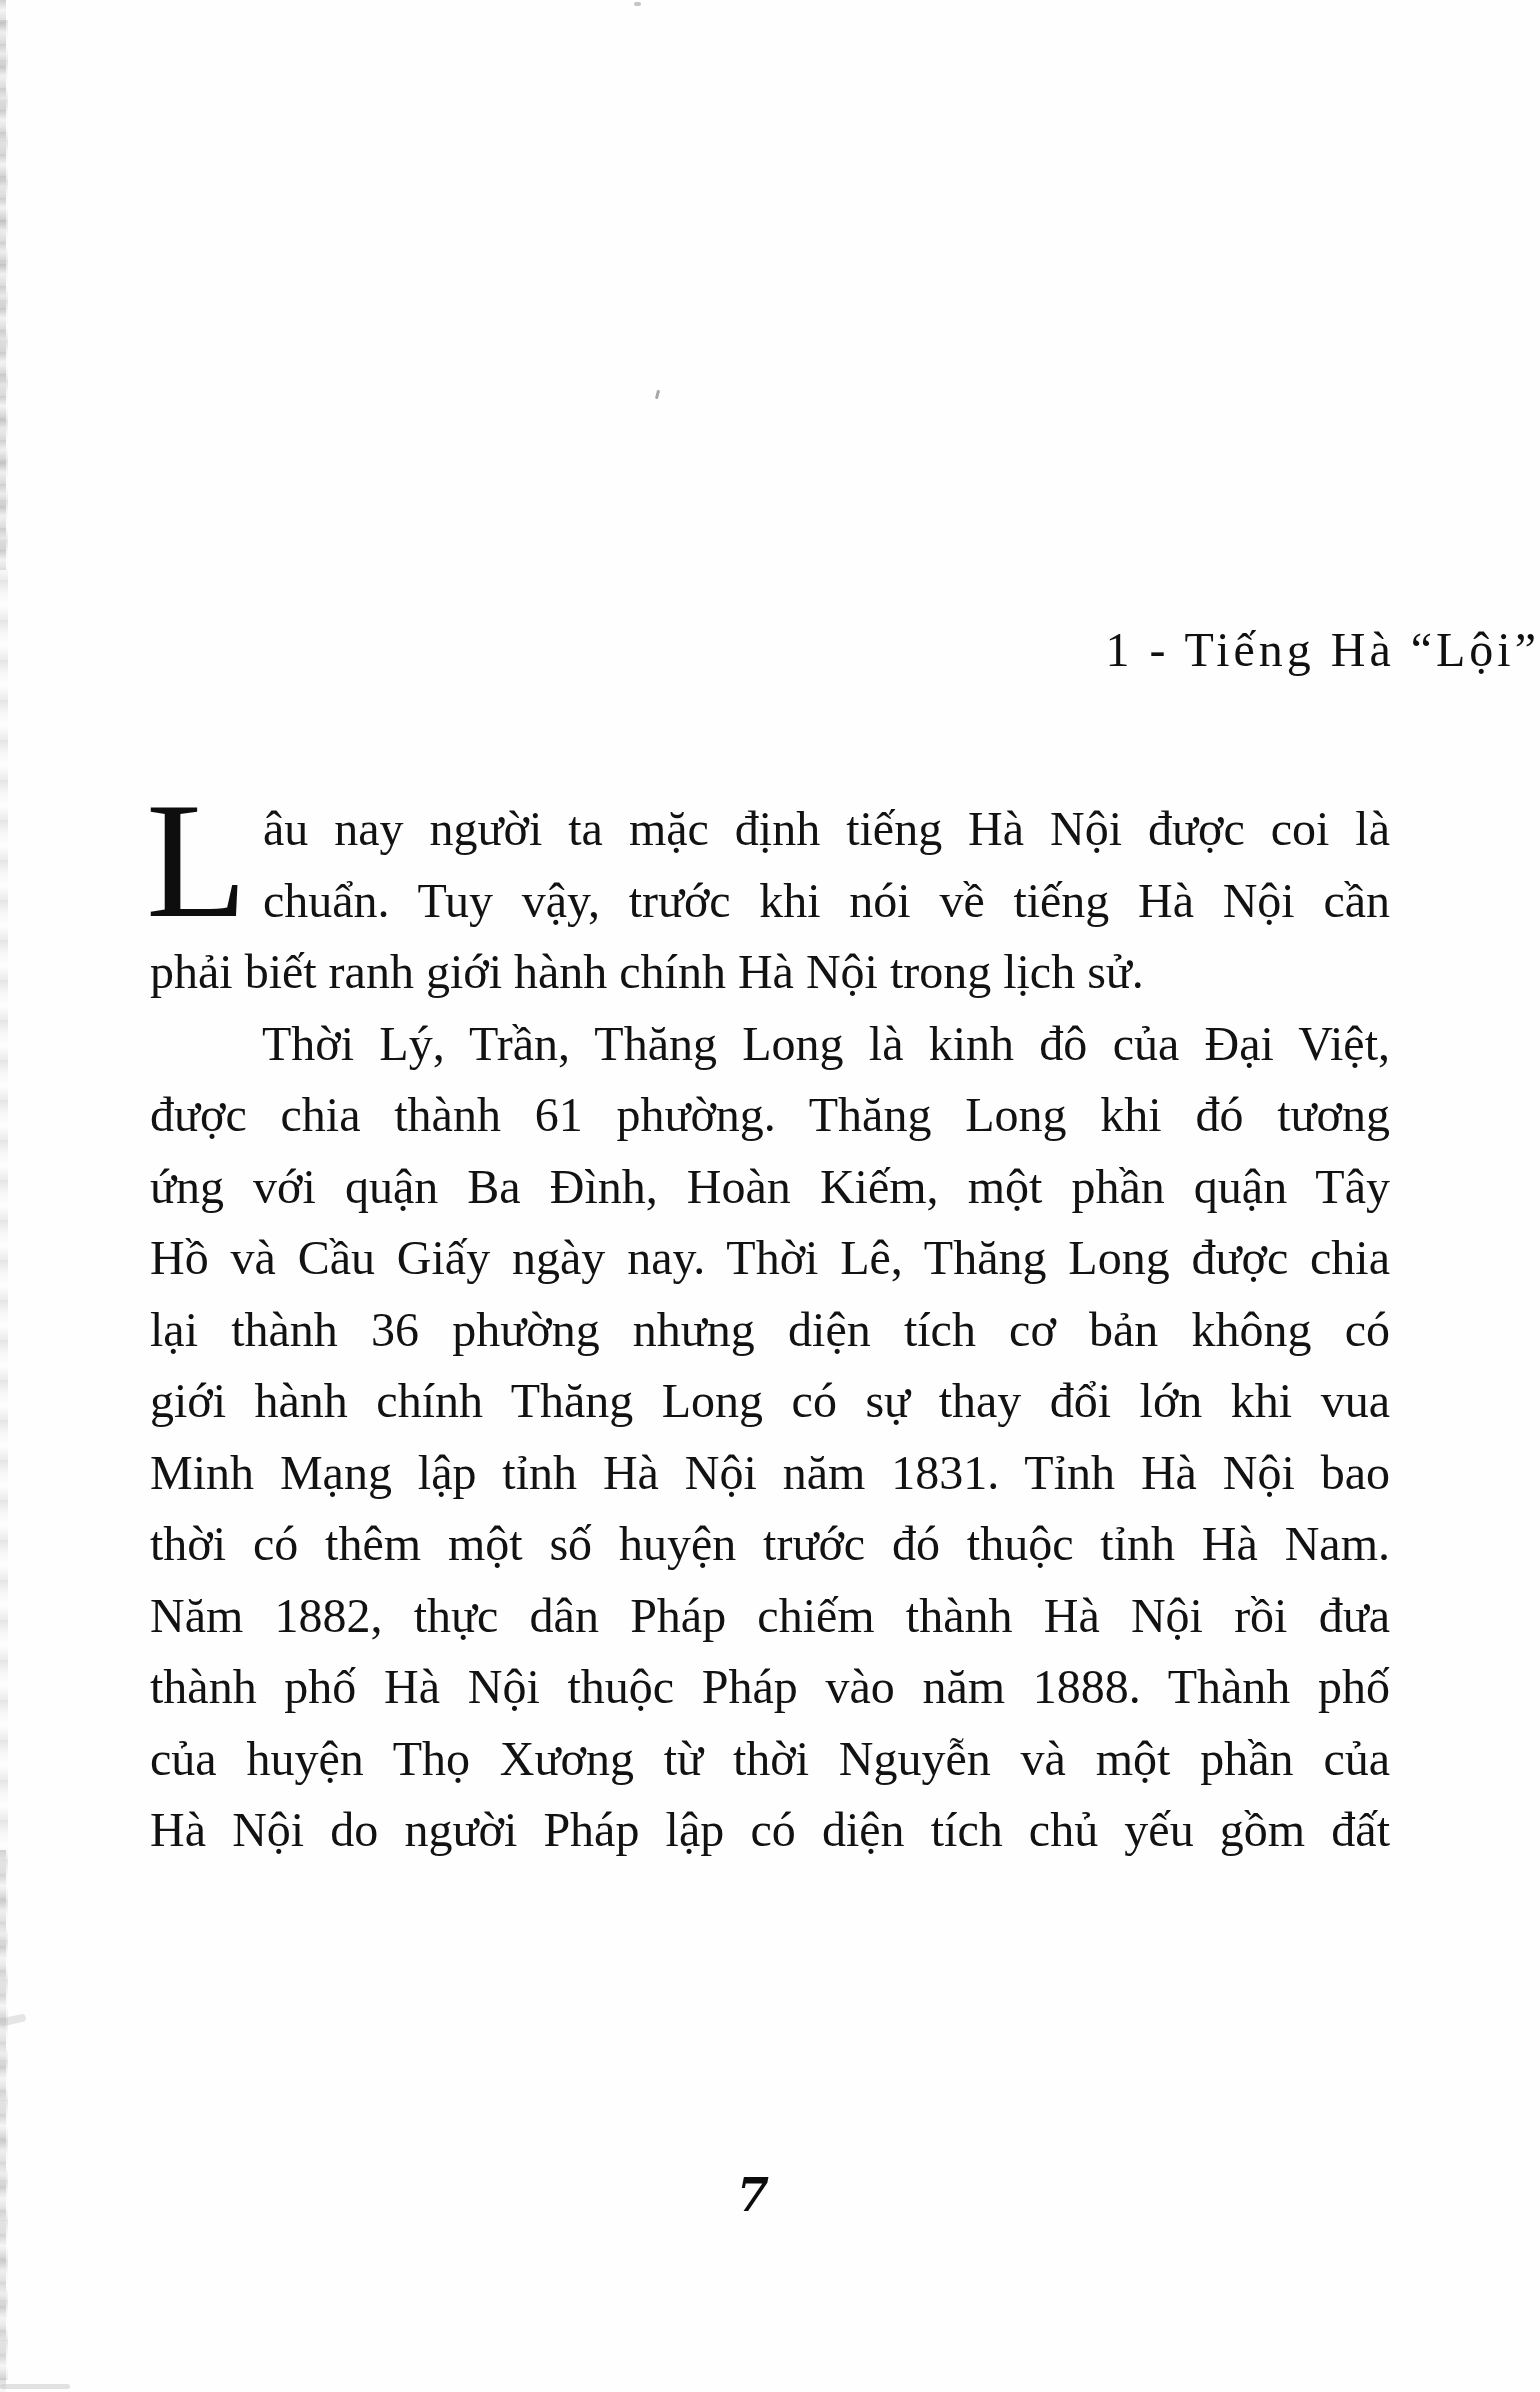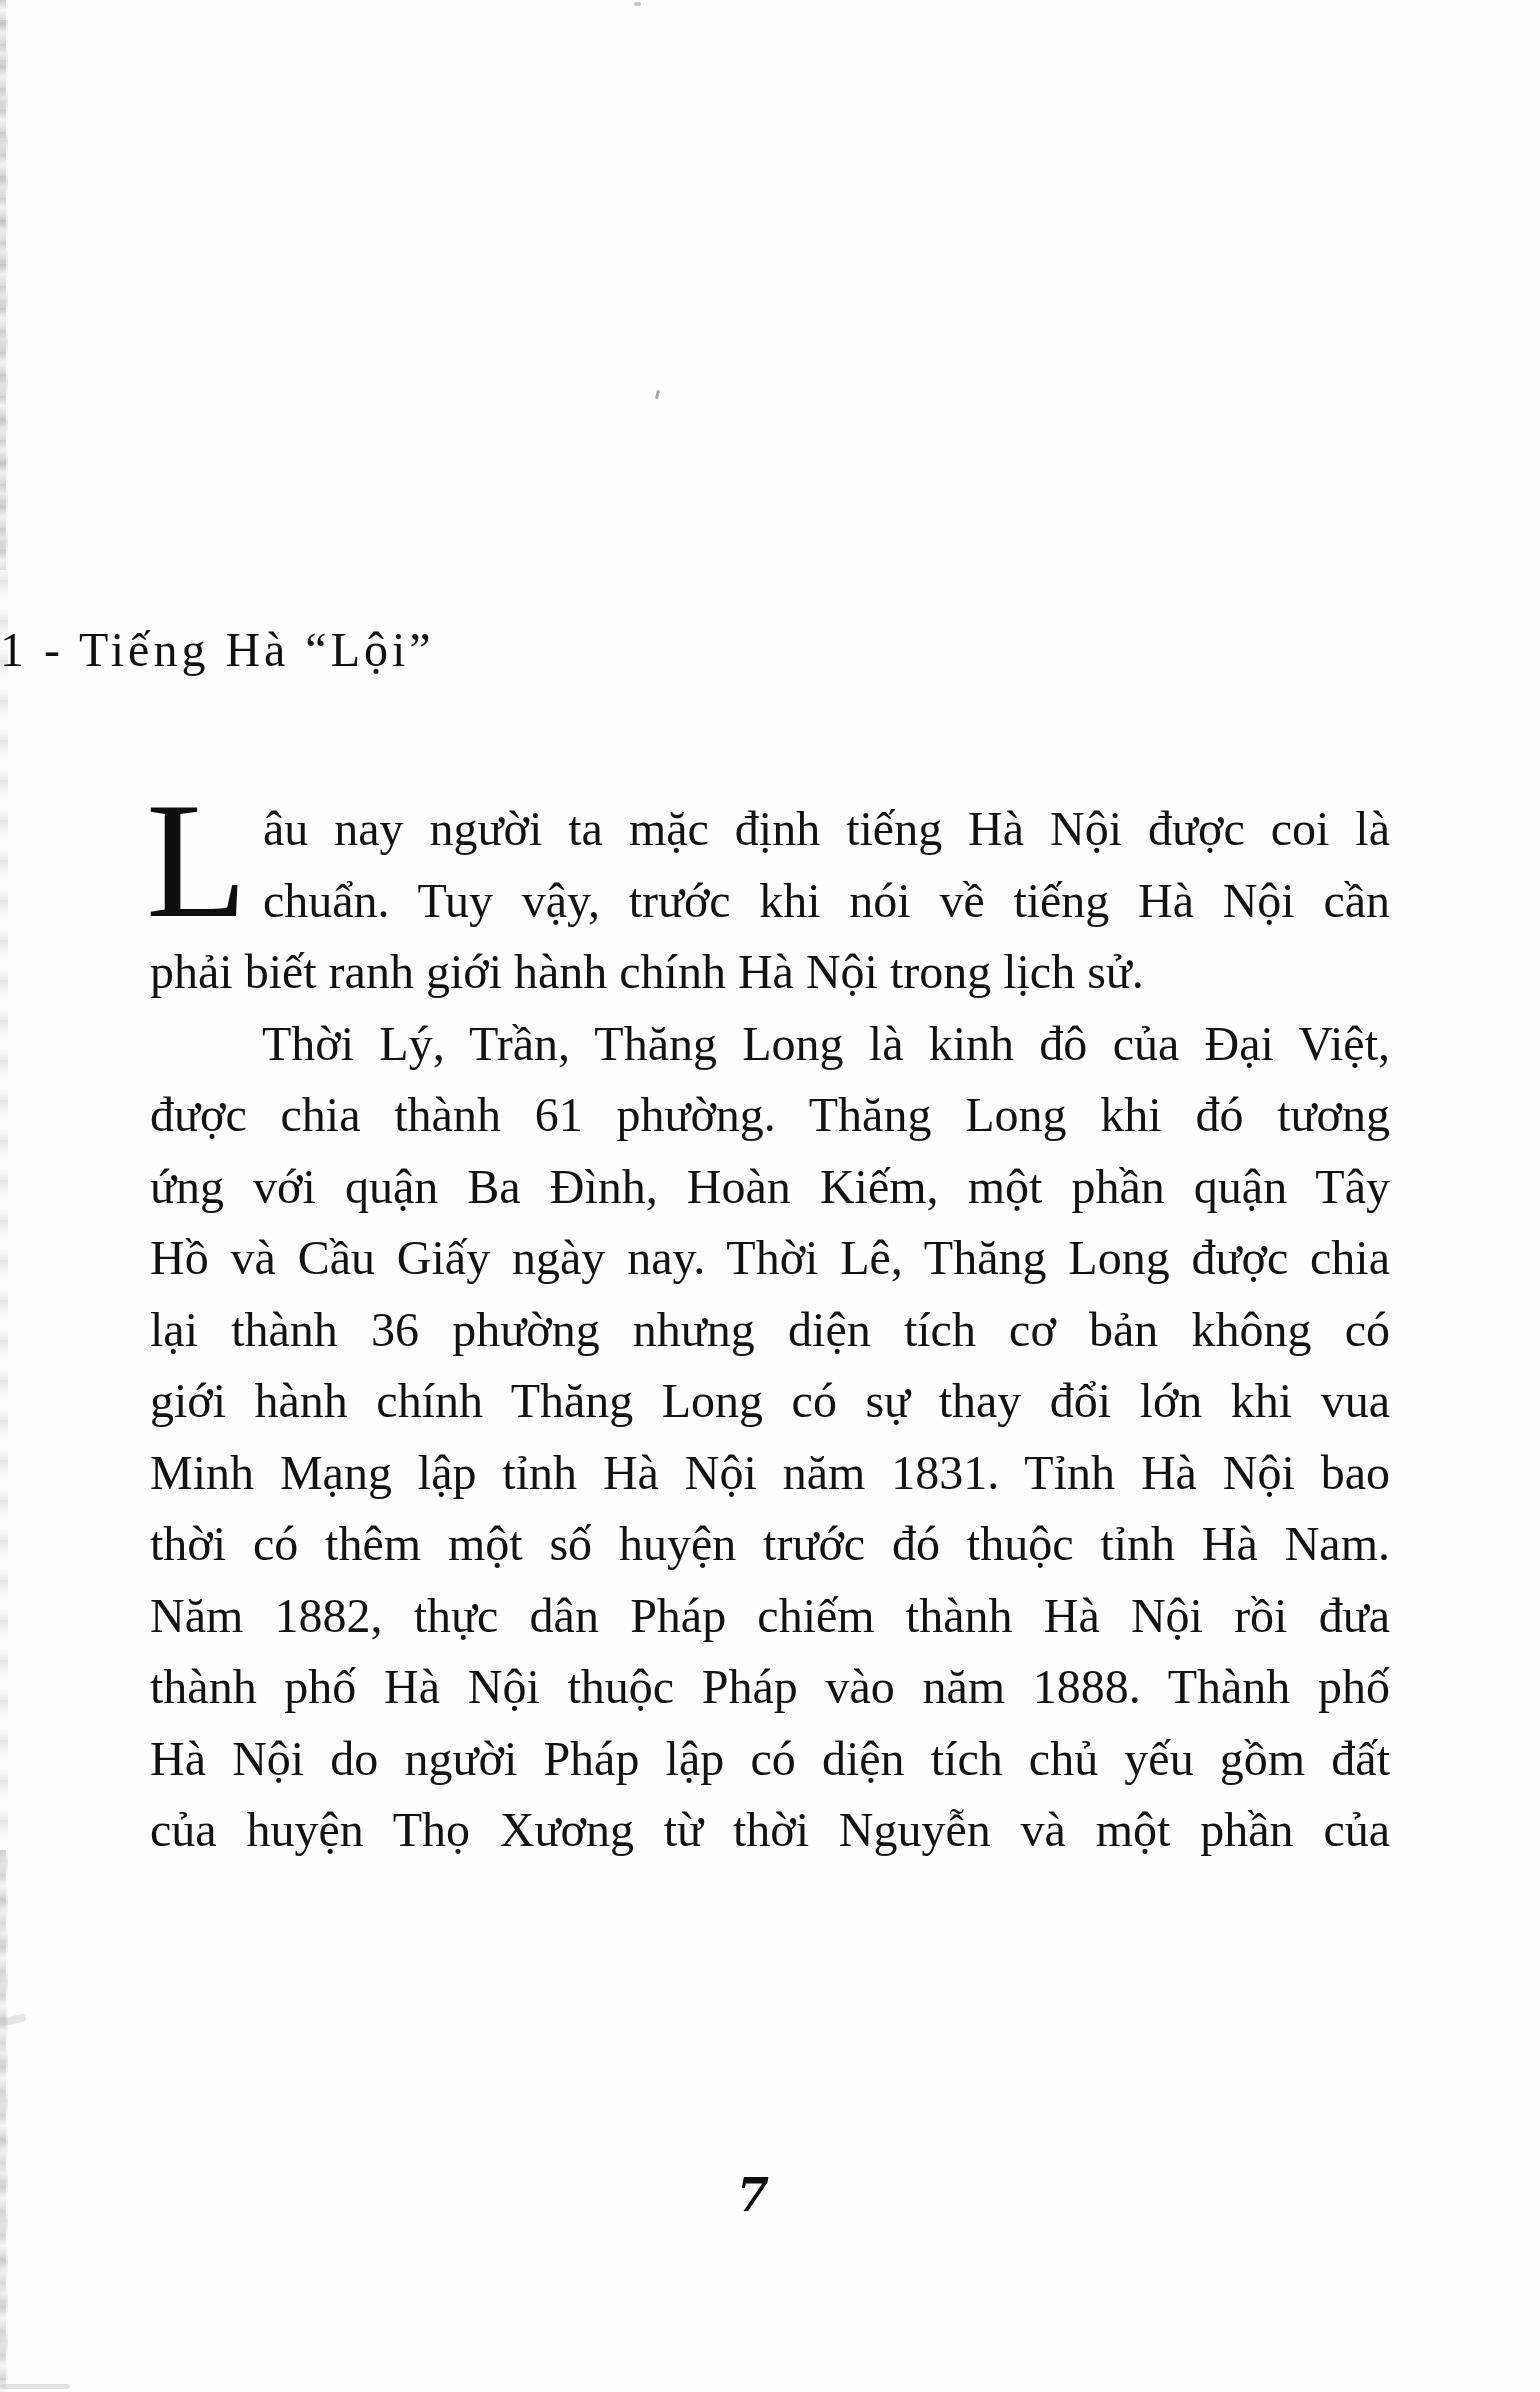--- a/index.html
+++ b/index.html
@@ -93,21 +93,21 @@
     height: 9px;
     background: rgba(120,120,120,0.65);
     border-radius: 1px;
     transform: rotate(14deg);
   }
   .chapter-title {
     position: absolute;
     left: 0;
     top: 622px;
     width: 1540px;
-    text-align: left;
+    text-align: right;
     font-size: 48px;
     letter-spacing: 4px;
     color: #101010;
     white-space: nowrap;
   }
   .bodytext {
     position: absolute;
     left: 150px;
     top: 793px;
     width: 1240px;
@@ -184,20 +184,20 @@
       <div class="bline indent">Thời Lý, Trần, Thăng Long là kinh đô của Đại Việt,</div>
       <div class="bline">được chia thành 61 phường. Thăng Long khi đó tương</div>
       <div class="bline">ứng với quận Ba Đình, Hoàn Kiếm, một phần quận Tây</div>
       <div class="bline">Hồ và Cầu Giấy ngày nay. Thời Lê, Thăng Long được chia</div>
       <div class="bline">lại thành 36 phường nhưng diện tích cơ bản không có</div>
       <div class="bline">giới hành chính Thăng Long có sự thay đổi lớn khi vua</div>
       <div class="bline">Minh Mạng lập tỉnh Hà Nội năm 1831. Tỉnh Hà Nội bao</div>
       <div class="bline">thời có thêm một số huyện trước đó thuộc tỉnh Hà Nam.</div>
       <div class="bline">Năm 1882, thực dân Pháp chiếm thành Hà Nội rồi đưa</div>
       <div class="bline">thành phố Hà Nội thuộc Pháp vào năm 1888. Thành phố</div>
+      <div class="bline">của huyện Thọ Xương từ thời Nguyễn và một phần của</div>
       <div class="bline">Hà Nội do người Pháp lập có diện tích chủ yếu gồm đất</div>
-      <div class="bline">của huyện Thọ Xương từ thời Nguyễn và một phần của</div>
     </div>
   </div>
 
   <div class="page-number">7</div>
 
 </div>
 
 </body></html>

